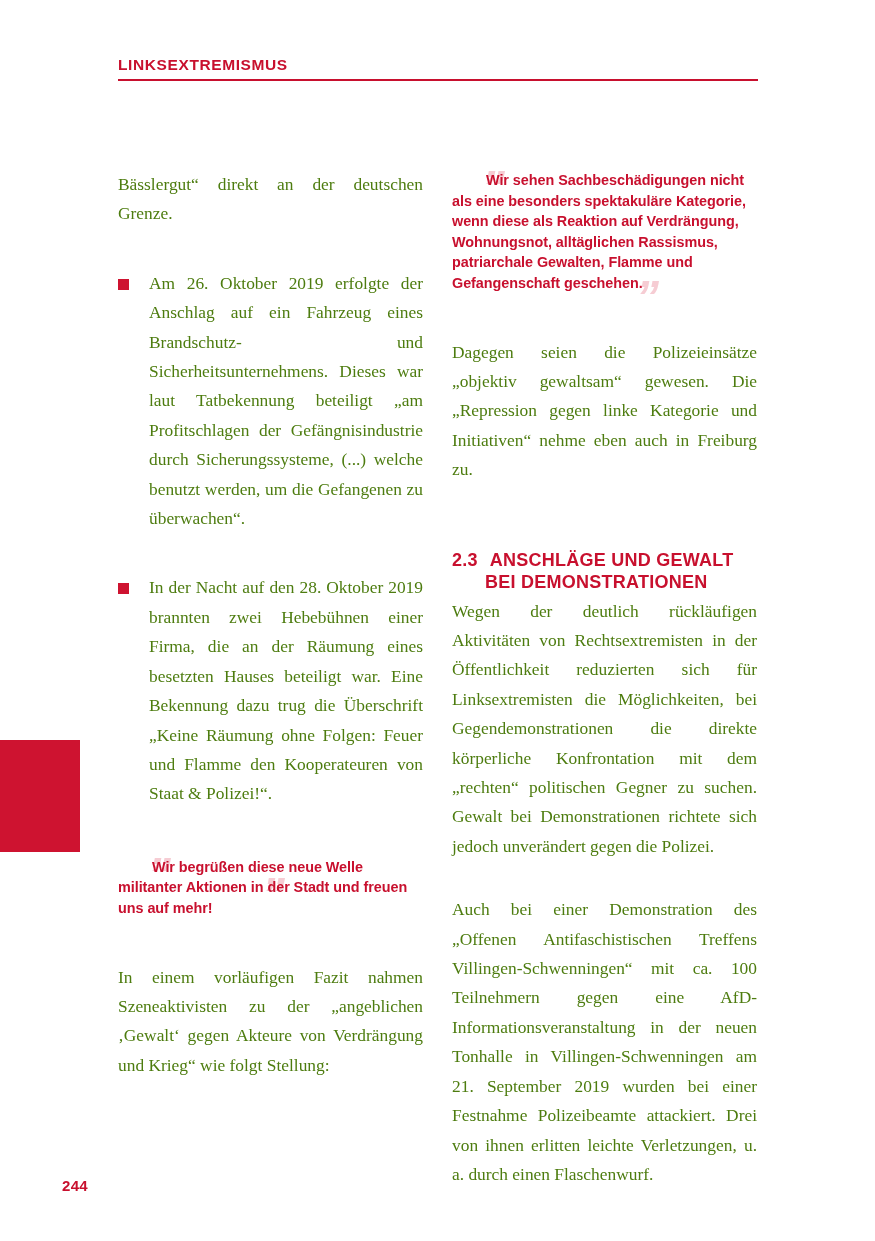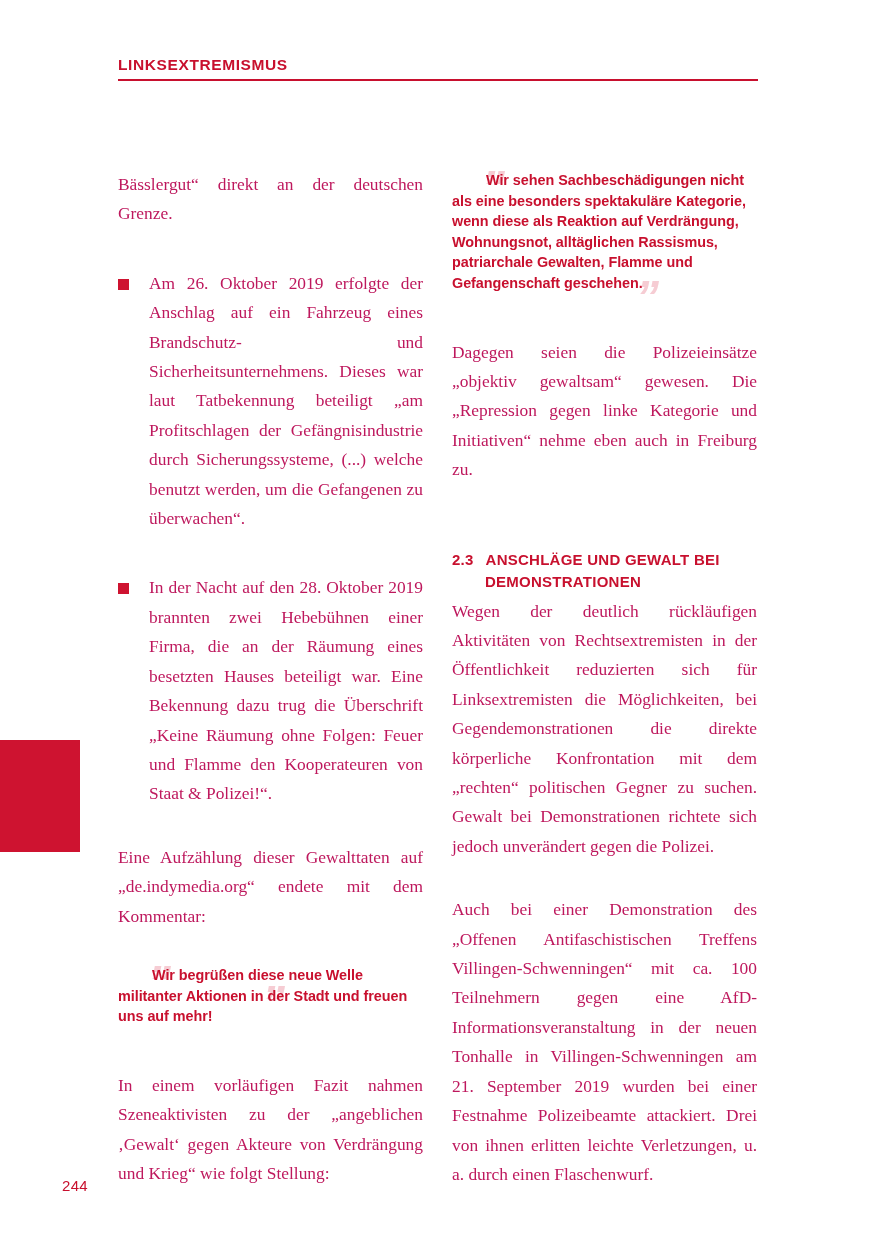--- a/index.html
+++ b/index.html
@@ -56,21 +56,21 @@
     height: 112px;
     background: #ce1330;
   }
 
   
   .folio {
     position: absolute;
     left: 62px;
     top: 1177px;
     font-family: "Liberation Sans", sans-serif;
-    font-weight: normal;
+    font-weight: bold;
     font-size: 15px;
     color: #c8102e;
     letter-spacing: 0.3px;
   }
 
   
   .col {
     position: absolute;
     top: 170px;
     width: 305px;
@@ -79,21 +79,21 @@
   .col-right { left: 452px; }
 
   p.body {
     margin: 0 0 20px 0;
     font-family: "Liberation Serif", serif;
     font-size: 17.4px;
     line-height: 29.4px;
     text-align: justify;
     text-justify: inter-word;
     hyphens: manual;
-    color: #be185d;
+    color: #4d7c0f;
   }
   p.body.nogap { margin-bottom: 0; }
 
   
   .bullet-item {
     position: relative;
     padding-left: 31px;
     margin: 6px 0 20px 0;
   }
   .bullet-item .sq {
@@ -132,21 +132,21 @@
     letter-spacing: -3px;
   }
   .qmark-open  { left: -4px;  top: -6px; }
   .qmark-close-rq { left: 150px; top: 104px; }
   .qmark-close-lq { left: 110px; top: 14px; }
 
   
   .section-head {
     font-family: "Liberation Sans", sans-serif;
     font-weight: bold;
-    font-size: 15px;
+    font-size: 18px;
     line-height: 22px;
     color: #c8102e;
     letter-spacing: 0.25px;
     margin: 0 0 4px 0;
     padding-left: 33px;
     text-indent: -33px;
   }
   .section-head .num { margin-right: 12px; }
   .section-head .ttl { }
   .spacer-22 { height: 22px; }
@@ -175,21 +175,20 @@
 
     <div class="spacer-14"></div>
 
     <div class="bullet-item">
       <span class="sq"></span>
       <p class="body">In der Nacht auf den 28. Oktober 2019 brannten zwei Hebebühnen einer Firma, die an der Räumung eines besetzten Hauses beteiligt war. Eine Bekennung dazu trug die Überschrift „Keine Räumung ohne Folgen: Feuer und Flamme den Kooperateuren von Staat &amp; Polizei!“.</p>
     </div>
 
     <div class="spacer-14"></div>
 
-    <p class="body">Eine Aufzählung dieser Gewalttaten auf „de.indymedia.org“ endete mit dem Kommentar:</p>
 
     <div class="spacer-14"></div>
 
     <div class="pullquote">
       <span class="qmark qmark-open">”</span>
       <span class="qmark qmark-close-lq">”</span>
       <span class="qtext">Wir begrüßen diese neue Welle militanter Aktionen in der Stadt und freuen uns auf mehr!</span>
     </div>
 
     <div class="spacer-22"></div>

